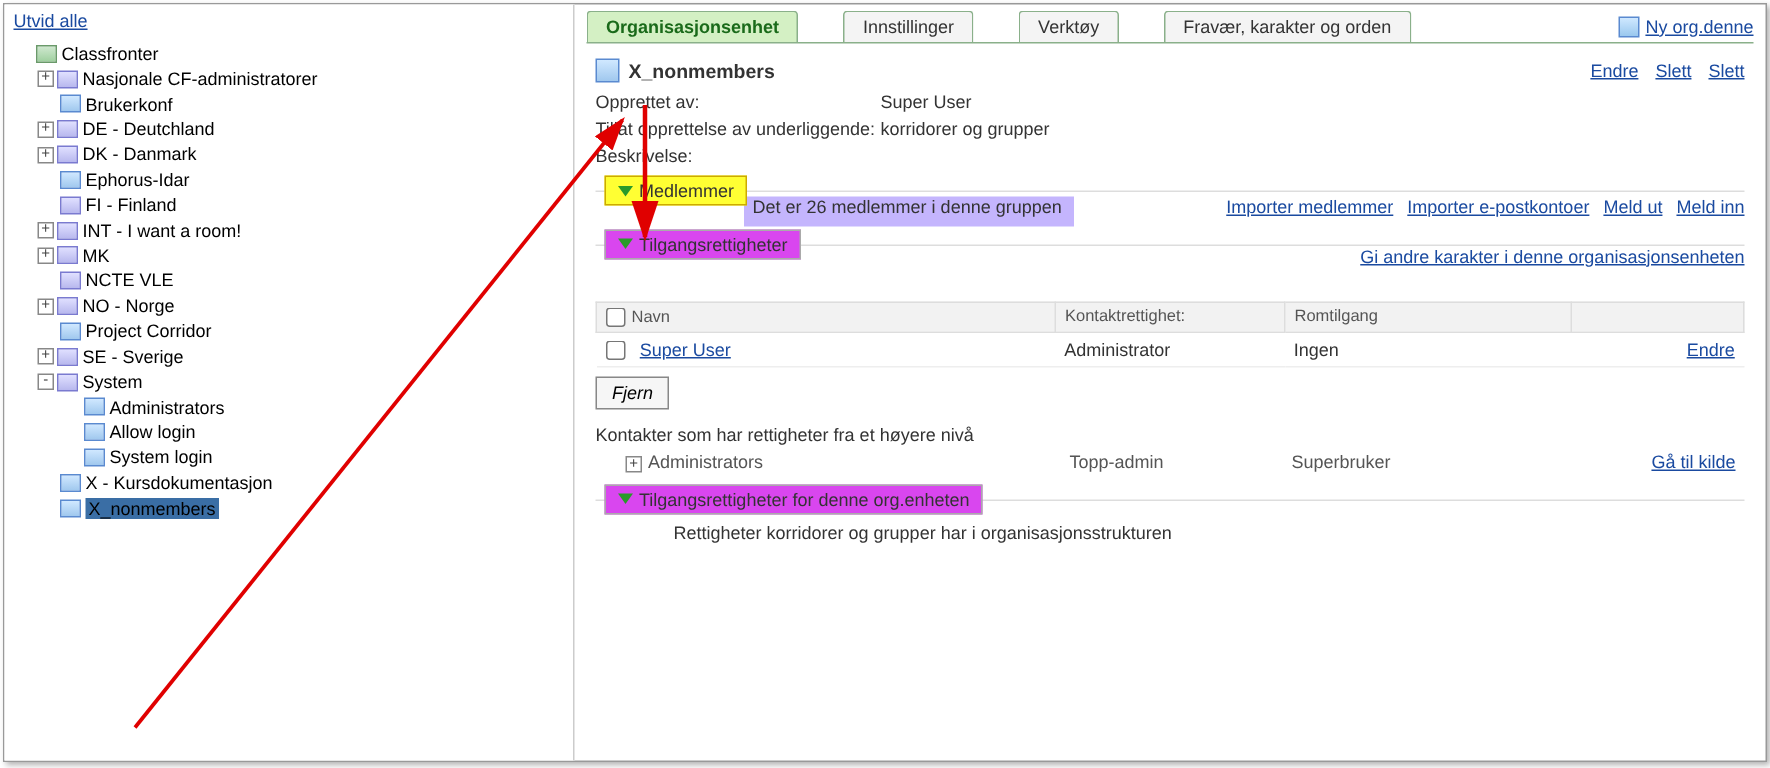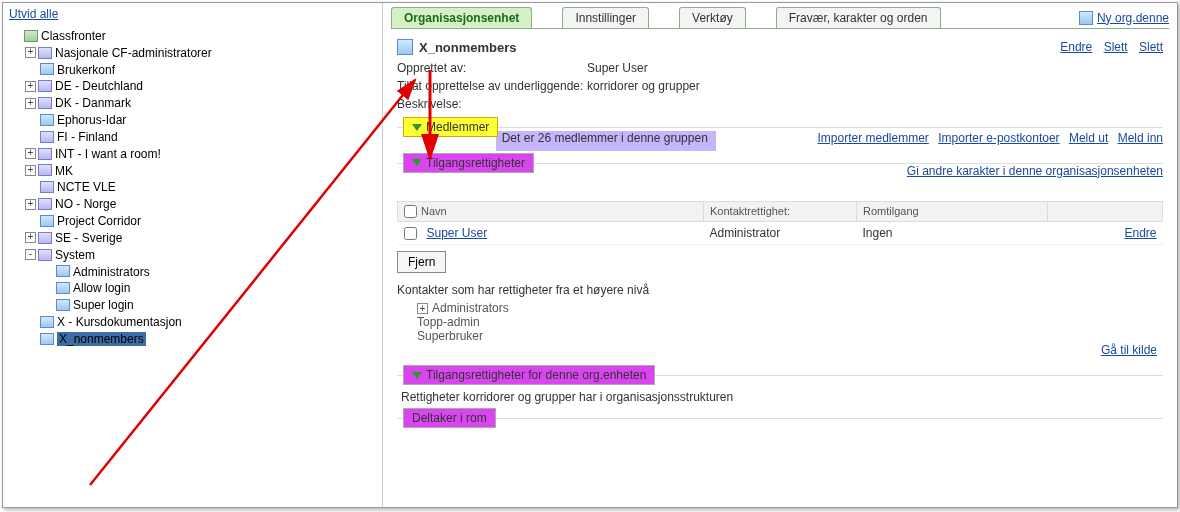--- a/index.html
+++ b/index.html
@@ -43,23 +43,23 @@
   .section-header.hl { background: #ffff33; border-color:#ccaa00;}
   .arrowicon { display:inline-block; width:0; height:0; border-left:5px solid transparent; border-right:5px solid transparent; border-top:7px solid #2a9a2a; }
   .hl-box { background:#c4b5fd; padding: 0 6px 6px 6px; margin-top:-11px; display:inline-block; min-width:220px;}
   .links-row { text-align:right; margin-top:-20px; padding-bottom:4px;}
   .links-row a, a.lnk { color:#1a4aa0; text-decoration:underline; font-size:12px; margin-left:6px;}
   
   .tbl { width:100%; border-collapse:collapse; margin-top:19px; font-size:12px;}
   .tbl th { text-align:left; font-weight:normal; background:#f2f2f2; border:1px solid #ddd; padding:3px 6px; color:#555; font-size:11px;}
   .tbl td { padding:4px 6px; border-bottom:1px solid #eee; vertical-align:middle;}
   .chk { width:13px; height:13px; vertical-align:middle; margin-right:4px;}
-  .btn { border:1px solid #888; background:#f6f6f6; padding:3px 10px; font-size:12px; cursor:pointer; margin-top:6px;}
+  .btn { border:1px solid #888; background:#f6f6f6; padding:3px 10px; font-size:12px; cursor:pointer; margin-top:6px;font-style:italic;}
   .subhead { font-size:12px; color:#333; margin-top:10px;}
-  .subrow { display:flex; padding:4px 6px 4px 20px; color:#555;flex-direction:column;}
+  .subrow { display:flex; padding:4px 6px 4px 20px; color:#555;}
   .subrow .c1{ flex:2;} .subrow .c2{flex:1;} .subrow .c3{flex:1;} .subrow .c4{flex:1; text-align:right;}
   .plus { display:inline-block; width:11px; height:11px; border:1px solid #888; text-align:center; line-height:9px; font-size:10px; margin-right:4px; color:#444;}
   
   svg.annot { position:absolute; top:0; left:0; pointer-events:none; }
 </style>
 </head>
 <body>
 
 <div class="app">
   <div class="sidebar">
@@ -74,21 +74,21 @@
         <li class="indent2"><span class="toggle empty"></span><span class="ticon grp"></span><span class="lbl">FI - Finland</span></li>
         <li class="indent2"><span class="toggle">+</span><span class="ticon grp"></span><span class="lbl">INT - I want a room!</span></li>
         <li class="indent2"><span class="toggle">+</span><span class="ticon grp"></span><span class="lbl">MK</span></li>
         <li class="indent2"><span class="toggle empty"></span><span class="ticon grp"></span><span class="lbl">NCTE VLE</span></li>
         <li class="indent2"><span class="toggle">+</span><span class="ticon grp"></span><span class="lbl">NO - Norge</span></li>
         <li class="indent2"><span class="toggle empty"></span><span class="ticon usr"></span><span class="lbl">Project Corridor</span></li>
         <li class="indent2"><span class="toggle">+</span><span class="ticon grp"></span><span class="lbl">SE - Sverige</span></li>
         <li class="indent2"><span class="toggle">-</span><span class="ticon grp"></span><span class="lbl">System</span></li>
         <li class="indent3"><span class="toggle empty"></span><span class="ticon usr"></span><span class="lbl">Administrators</span></li>
         <li class="indent3"><span class="toggle empty"></span><span class="ticon usr"></span><span class="lbl">Allow login</span></li>
-        <li class="indent3"><span class="toggle empty"></span><span class="ticon usr"></span><span class="lbl">Super login</span></li>
+        <li class="indent3"><span class="toggle empty"></span><span class="ticon usr"></span><span class="lbl">System login</span></li>
         <li class="indent2"><span class="toggle empty"></span><span class="ticon usr"></span><span class="lbl">X - Kursdokumentasjon</span></li>
         <li class="indent2"><span class="toggle empty"></span><span class="ticon usr"></span><span class="lbl selected">X_nonmembers</span></li>
       </ul>
   </div>
 
   <div class="main">
     <div class="tabbar">
       <div id="tabs" style="display: flex; gap: 28px;">
           <div class="tab active">Organisasjonsenhet</div>
           <div class="tab">Innstillinger</div>
@@ -174,28 +174,23 @@
               <div class="c4"><a href="#" class="lnk">Gå til kilde</a></div>
             </div>
           </div>
       </div>
 
       <div class="section">
         <span class="section-header">
             <span class="arrowicon"></span>
             <span>Tilgangsrettigheter for denne org.enheten</span>
           </span>
-        <div style="margin-top:-6px; padding-left:4px;">Rettigheter korridorer og grupper har i organisasjonsstrukturen</div>
-      </div>
-
-      <div class="section">
-        <span class="section-header">
-            <span>Deltaker i rom</span>
-          </span>
-      </div>
+        <div style="margin-top:-6px; padding-left:4px;margin-left:48px;">Rettigheter korridorer og grupper har i organisasjonsstrukturen</div>
+      </div>
+
     </div>
   </div>
 </div>
 
 <svg class="annot" width="1180" height="512">
   <defs>
     <marker id="ah" markerWidth="10" markerHeight="10" refX="8" refY="3" orient="auto">
       <path d="M0,0 L0,6 L9,3 z" fill="#e00000"></path>
     </marker>
   </defs>

